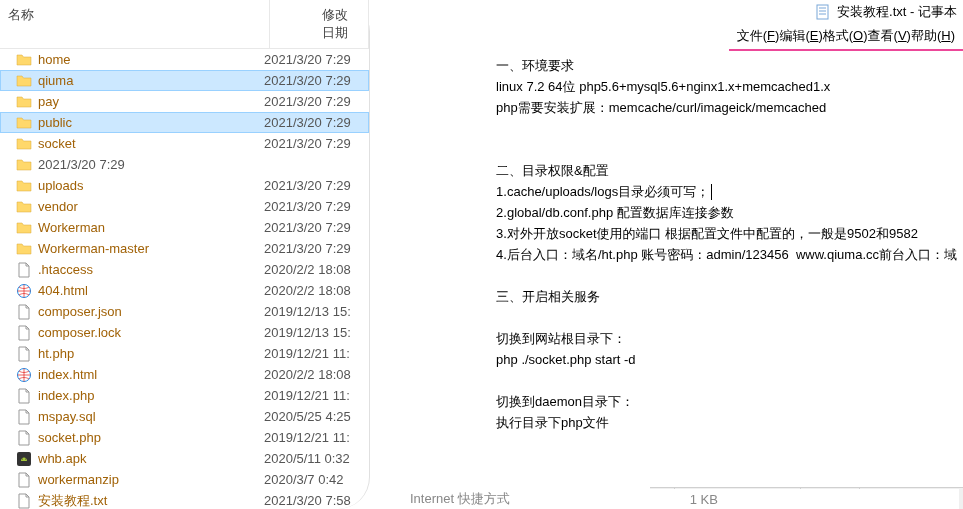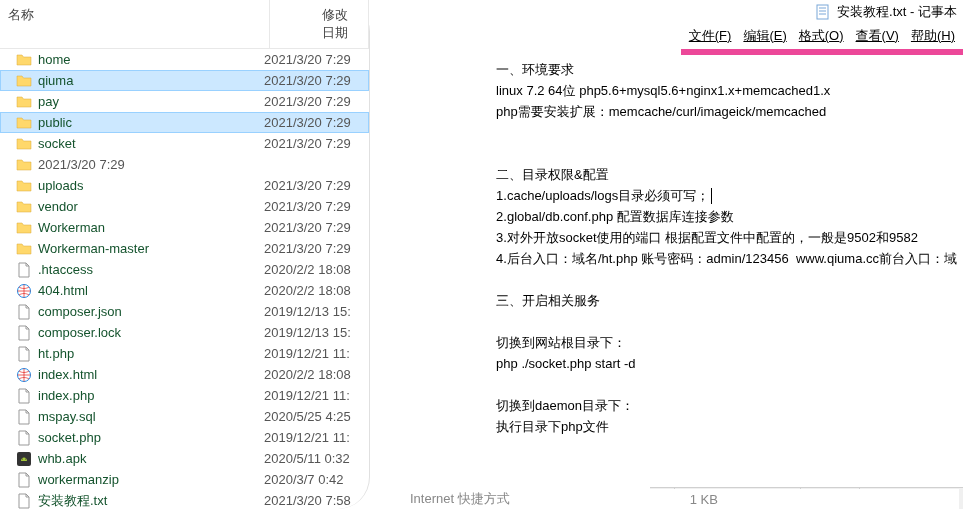--- a/index.html
+++ b/index.html
@@ -6,27 +6,27 @@
 body { display: flex; width: 963px; height: 509px; background: #fff; overflow: hidden; }
 .left-pane { width: 370px; border-right: 1px solid #e0e0e0; display: flex; flex-direction: column; border-radius: 32px; }
 .file-header { display: flex; border-bottom: 1px solid #e8e8e8; background: #fff; color: #444; }
 .file-header .col { padding: 6px 8px; border-right: 1px solid #e8e8e8; }
 .col-name { width: 270px; }
 .col-date { flex: 1; margin-left: 44px; }
 .file-list { flex: 1; overflow: hidden; }
 .file-row { display: flex; align-items: center; height: 21px; padding-left: 16px; cursor: default; }
 .file-row.sel { background: #cce8ff; outline: 1px solid #99d1ff; outline-offset: -1px; }
 .file-row .ico { width: 16px; height: 16px; margin-right: 6px; flex-shrink: 0; display: inline-flex; align-items: center; justify-content: center; }
-.file-row .nm { width: 226px; white-space: nowrap; overflow: hidden; color: #14532d; }
+.file-row .nm { width: 226px; white-space: nowrap; overflow: hidden; color: #a16207; }
 .file-row .dt { flex: 1; color: #555; white-space: nowrap; overflow: hidden; }
 .ico-folder svg, .ico-file svg, .ico-html svg, .ico-apk svg, .ico-web svg { width: 16px; height: 16px; }
 .right-pane { flex: 1; display: flex; flex-direction: column; position: relative; align-items: flex-end; }
 .np-title { display: flex; align-items: center; gap: 6px; padding: 3px 6px; color: #000; }
 .np-title .tico { width: 16px; height: 16px; }
-.np-menu { display: flex; gap: 12px; padding: 3px 8px 4px; border-bottom: 6px solid #ec4899; text-decoration: underline; }
+.np-menu { display: flex; padding: 3px 8px 4px; border-bottom: 2px solid #ec4899; }
 .np-menu span { color: #000; }
 .np-menu span u { text-decoration: underline; }
 .np-body { flex: 1; padding: 4px 6px; white-space: pre; color: #000; font-size: 14px; line-height: 20px; overflow: hidden; position: relative; }
 .caret { display: inline-block; width: 1px; height: 16px; background: #000; vertical-align: middle; margin-left: 2px; }
 .np-status { display: flex; border-top: 1px solid #d0d0d0; font-size: 12px; color: #333; height: 22px; align-items: center; background: #f0f0f0; }
 .np-status > div { padding: 0 12px; border-left: 1px solid #d0d0d0; height: 100%; display: flex; align-items: center; }
 .np-status > div:first-child { flex: 1; border-left: none; }
 .bottom-strip { position: absolute; left: 370px; bottom: 0; right: 4px; height: 20px; display: flex; align-items: center; font-size: 12px; color: #888; background: #fff; padding-left: 40px; gap: 180px; pointer-events: none; }
 </style>
 </head>

